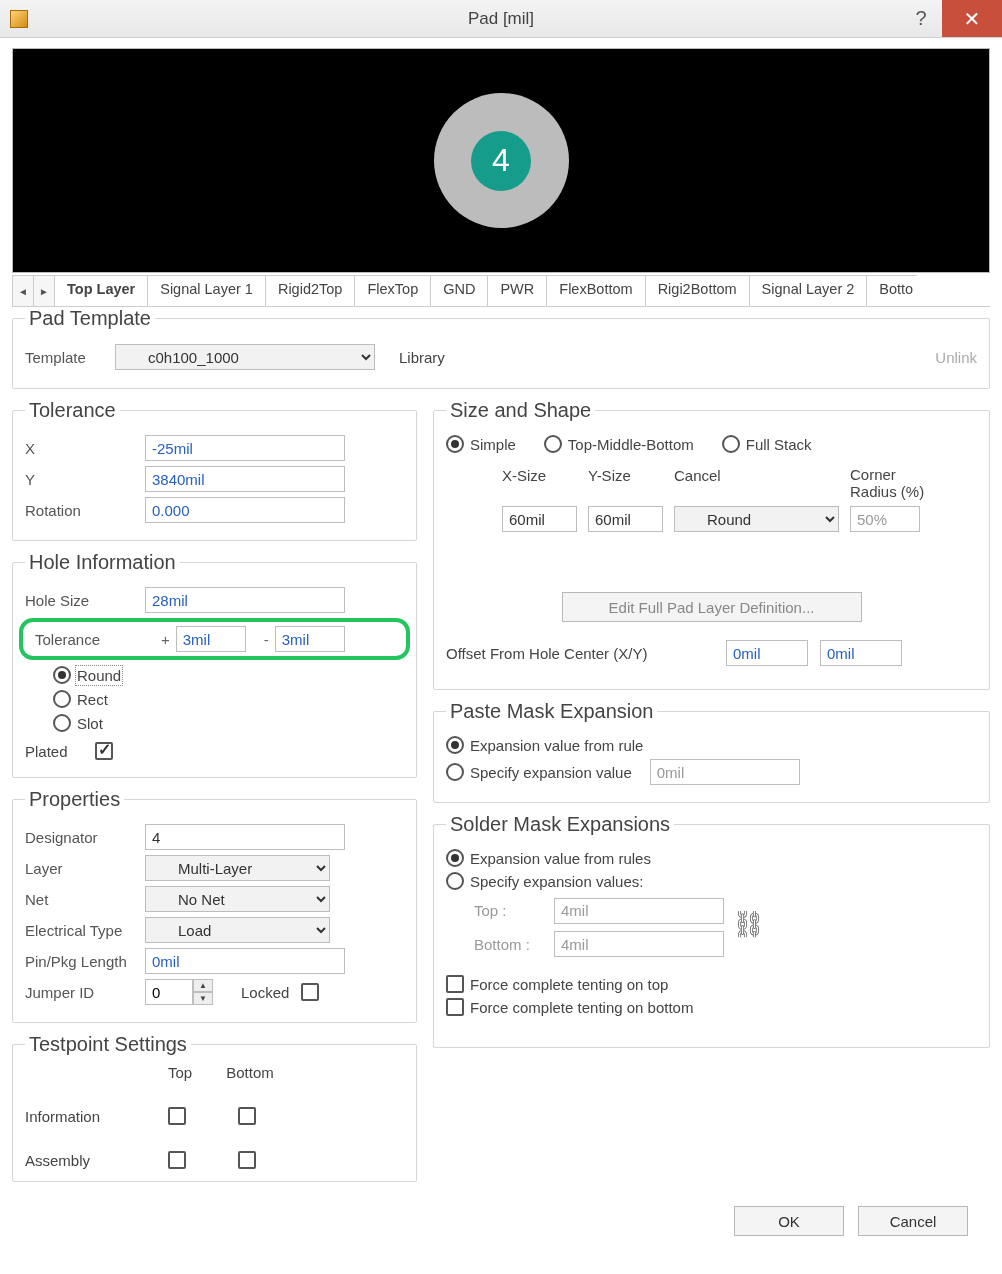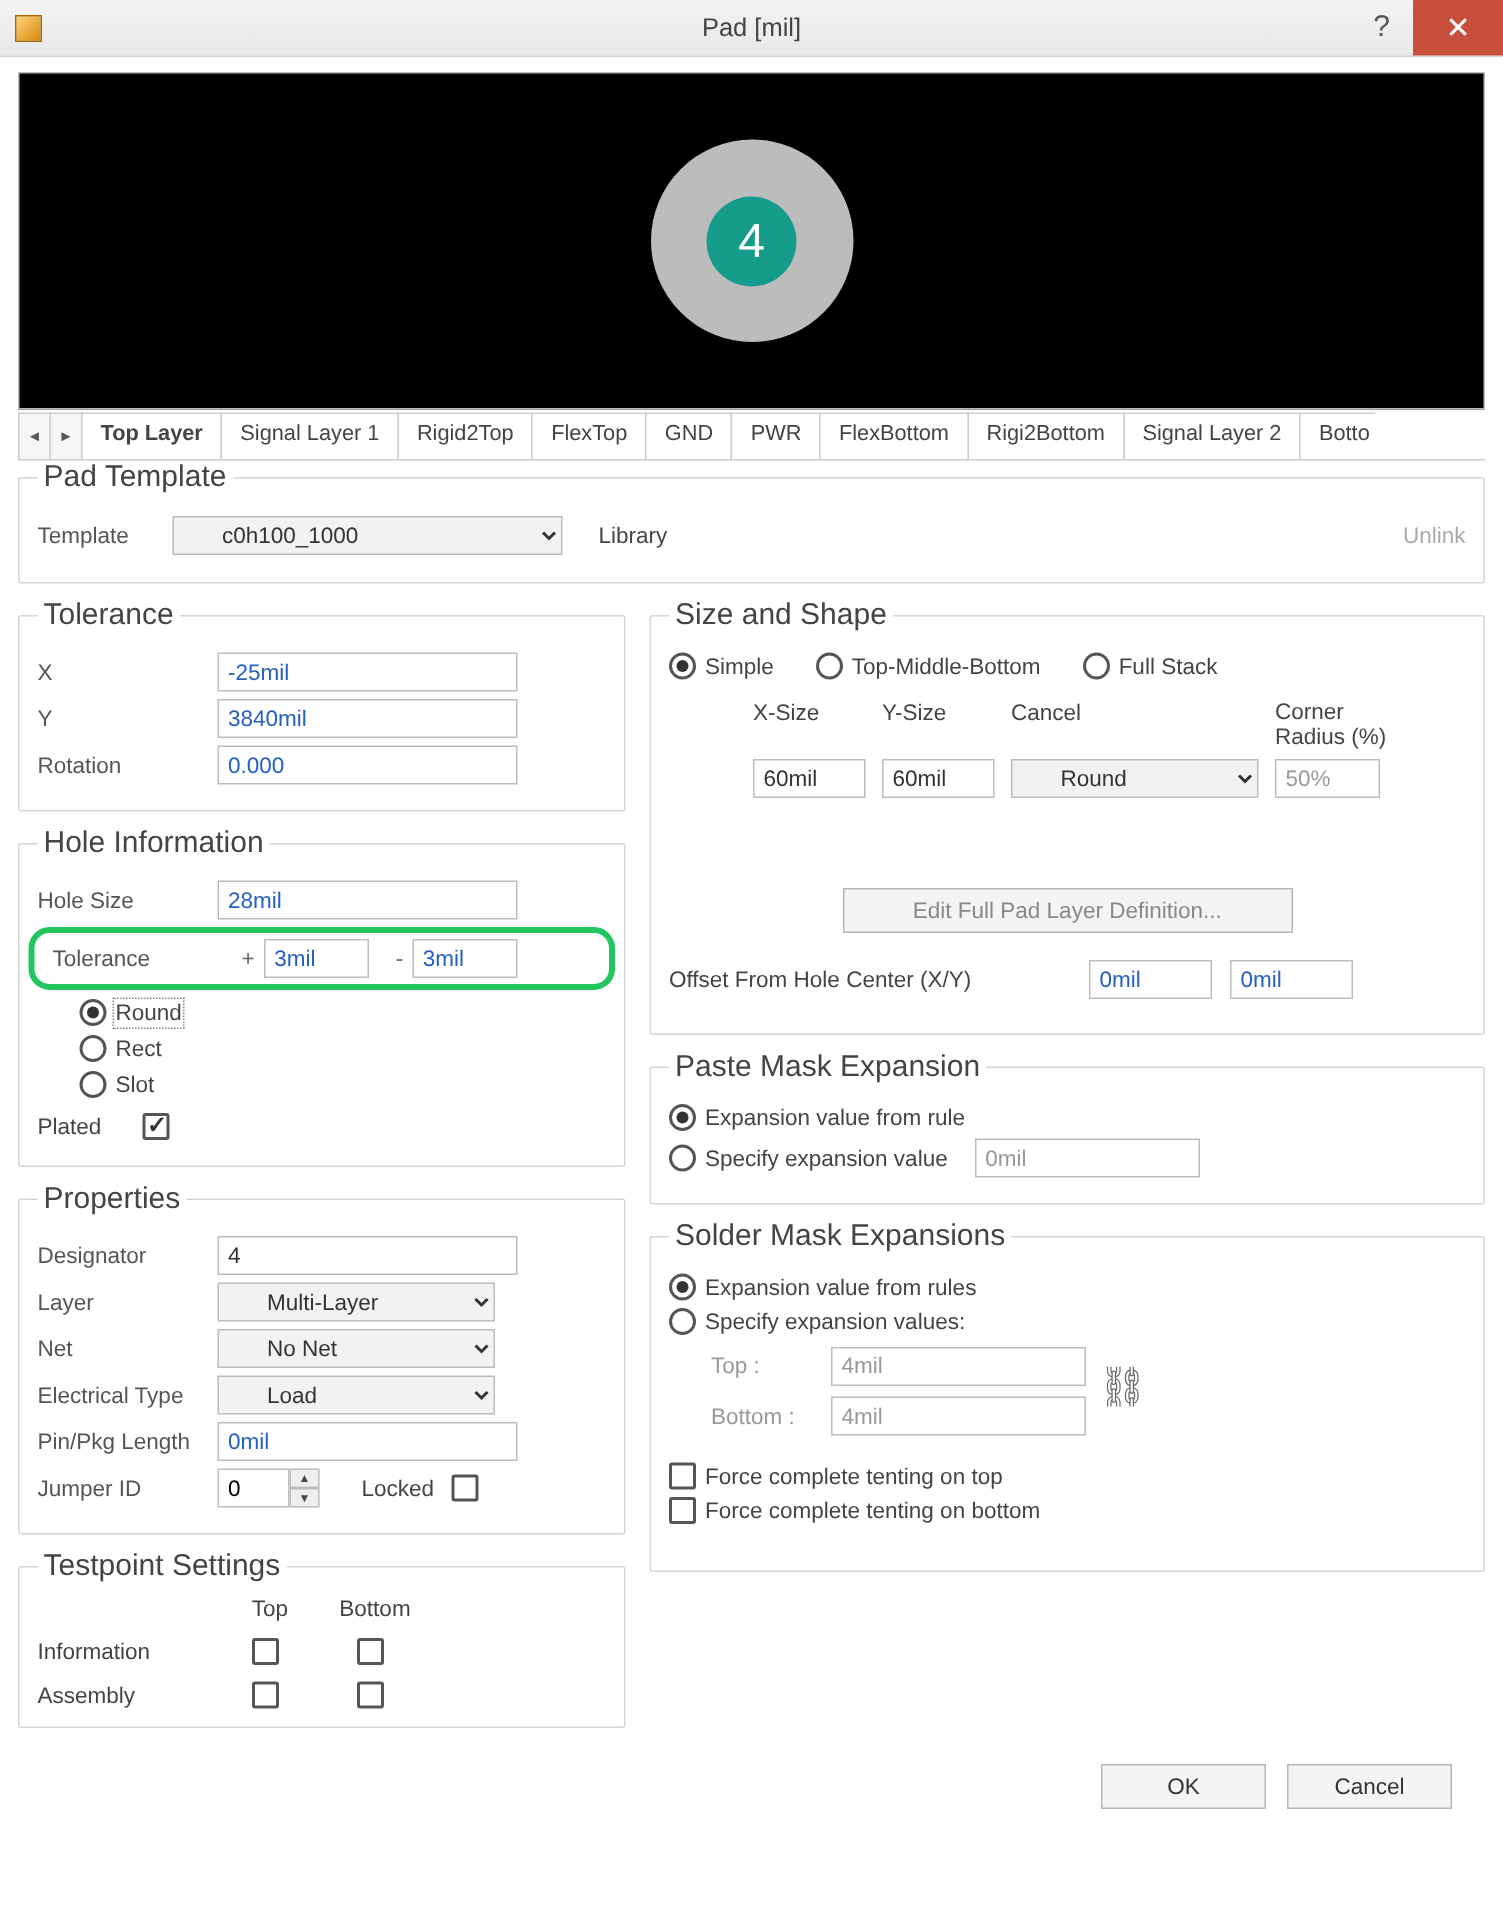--- a/index.html
+++ b/index.html
@@ -116,21 +116,21 @@
     height:30px; border:1px solid #b7b7b7; background:#f4f4f4;
     padding:0 14px; font-size:15px; color:#888;
   }
   .btn.en { color:#333; }
   .footer { display:flex; justify-content:flex-end; gap:14px; padding:14px 22px 0 0; }
   .footer .btn { width:110px; text-align:center; }
   .spinner { display:flex; }
   .spinner input { width:48px; height:26px; border:1px solid #bdbdbd; padding:2px 6px; font-size:15px; }
   .spinner .ar { width:20px; display:flex; flex-direction:column; }
   .spinner .ar div { flex:1; border:1px solid #bdbdbd; background:#eee; font-size:8px; display:flex; align-items:center; justify-content:center; }
-  .tp-grid { display:grid; grid-template-columns:120px 70px 70px; row-gap:11px; align-items:center; justify-items:center; }
+  .tp-grid { display:grid; grid-template-columns:120px 70px 70px; row-gap:26px; align-items:center; justify-items:center; }
   .tp-grid .hdr { font-size:15px; color:#444; }
   .tp-grid .rowlbl { justify-self:start; }
   .link-icon { font-size:26px; color:#666; margin-left:8px; }
   .template-row { display:flex; align-items:center; gap:0; margin:6px 0; }
 </style>
 </head>
 <body>
 
 <div class="titlebar">
   <div class="app-icon"></div>

